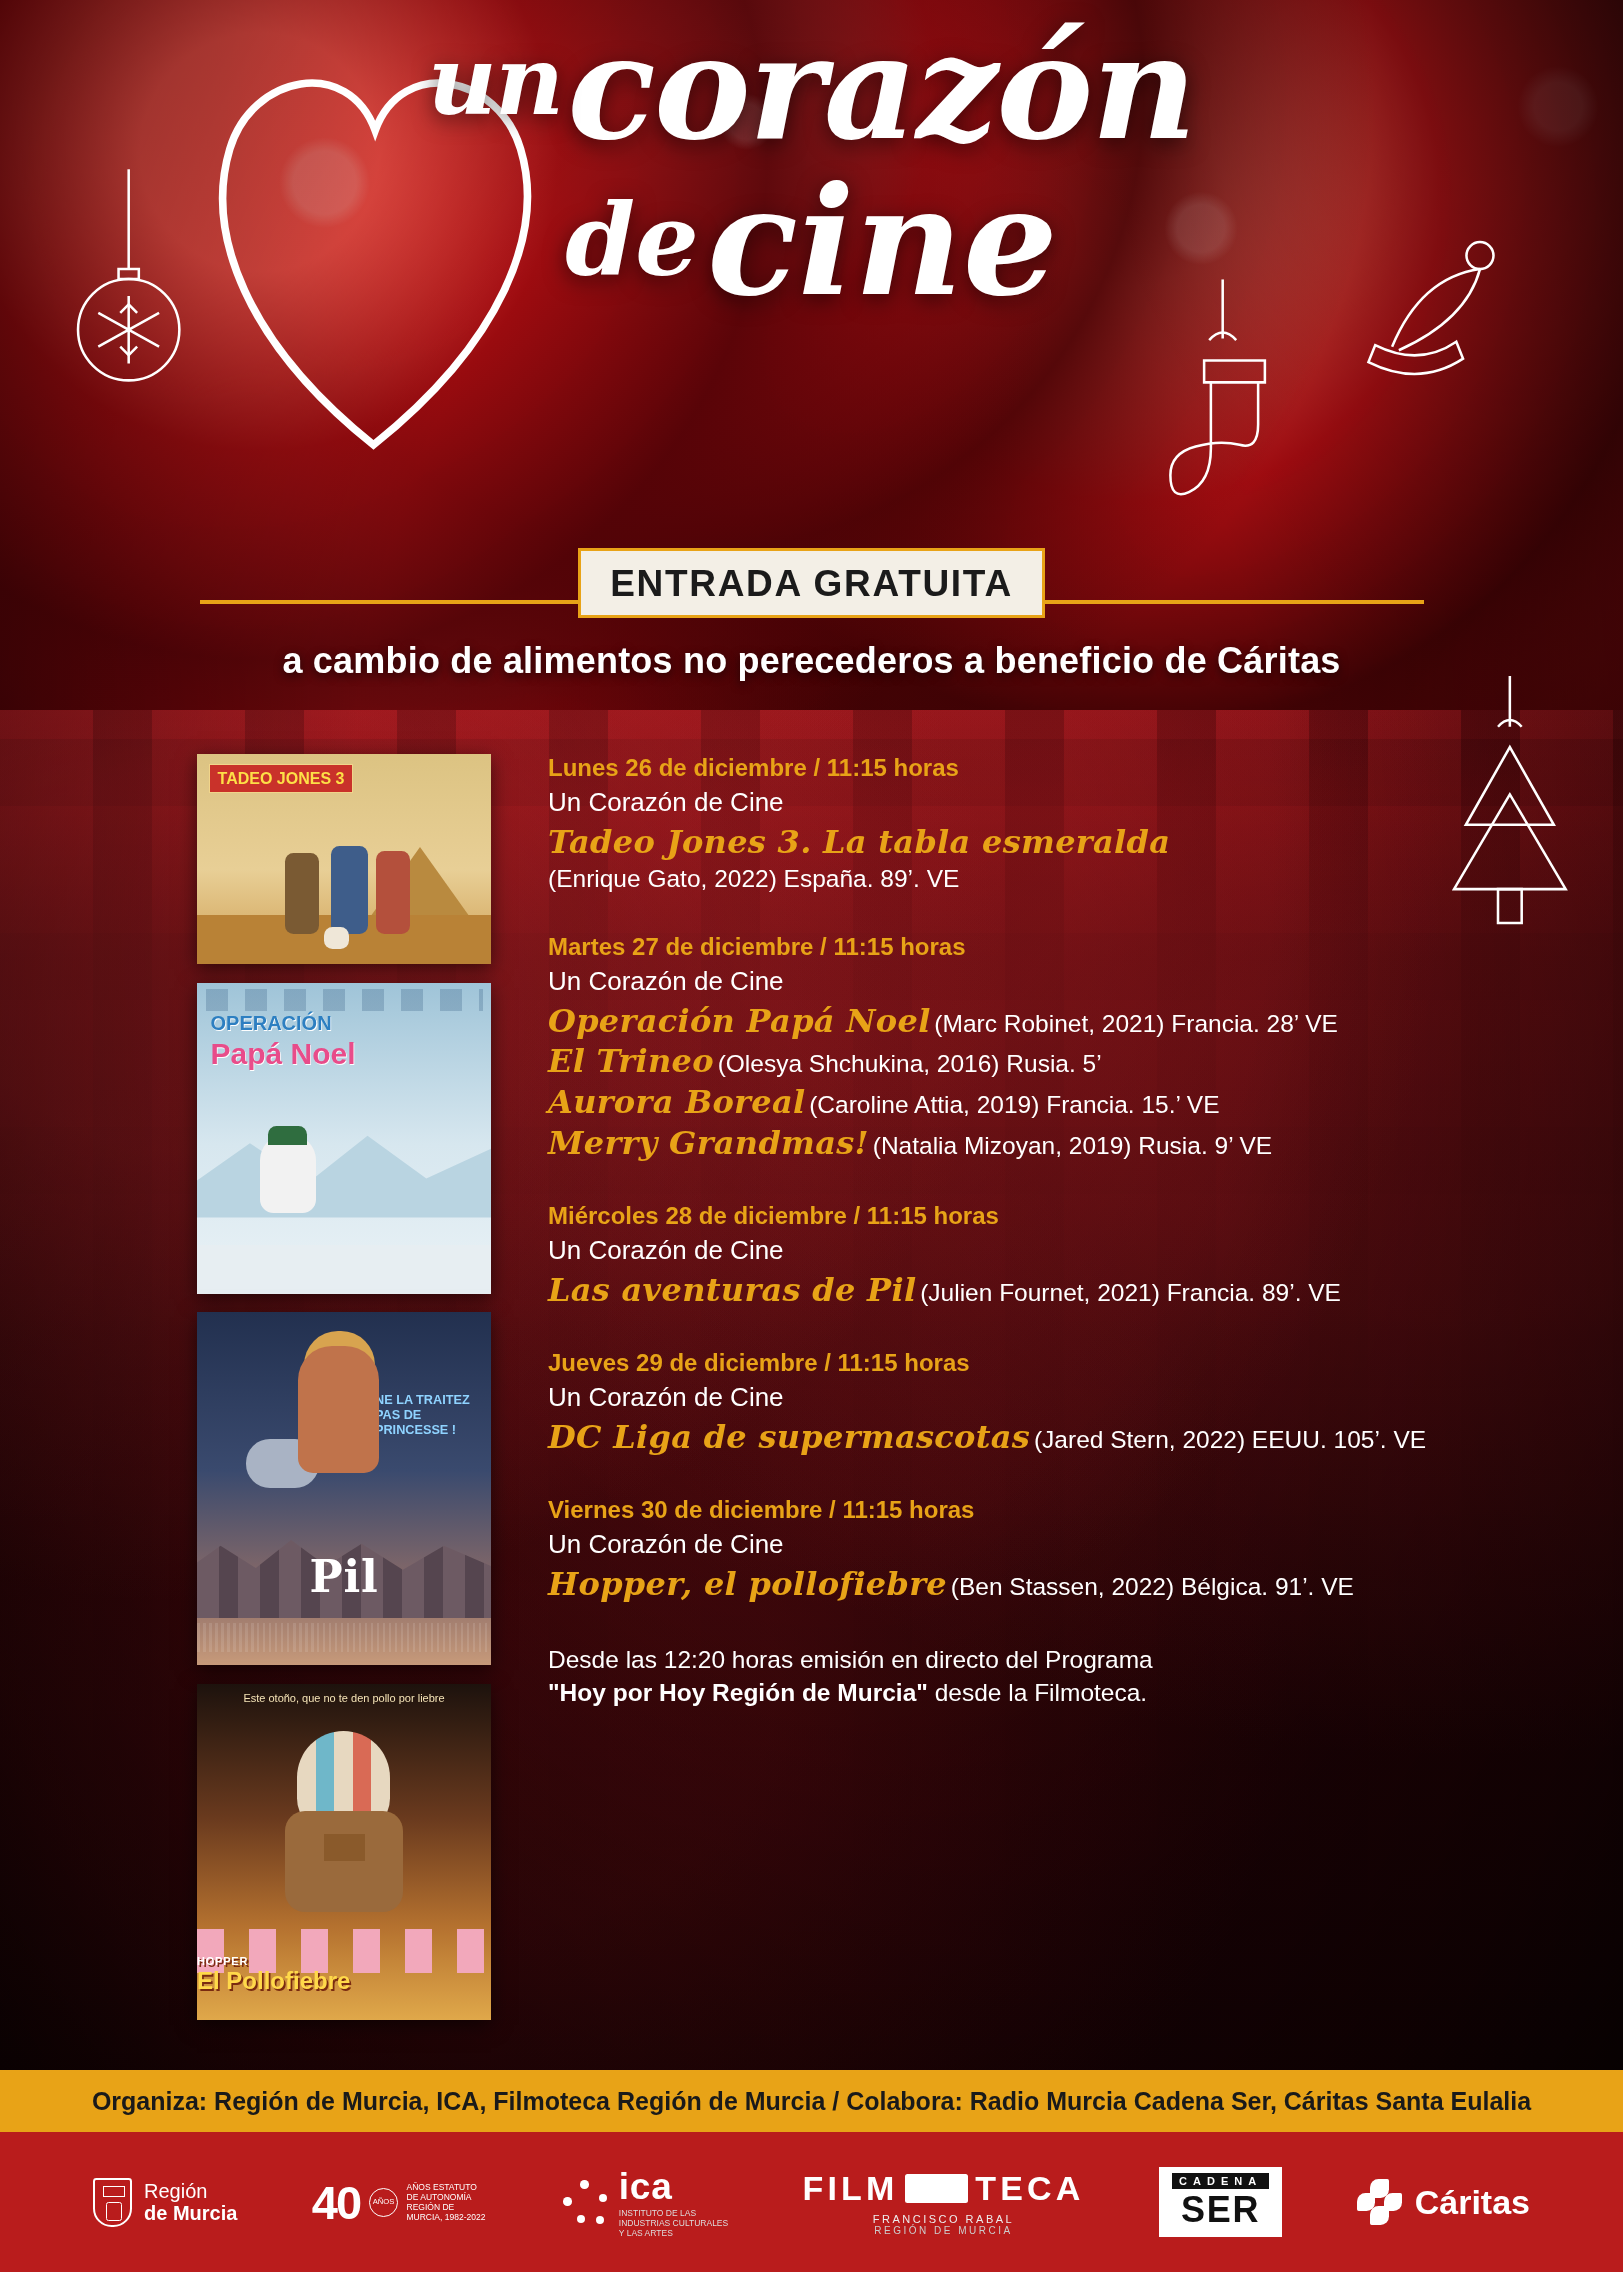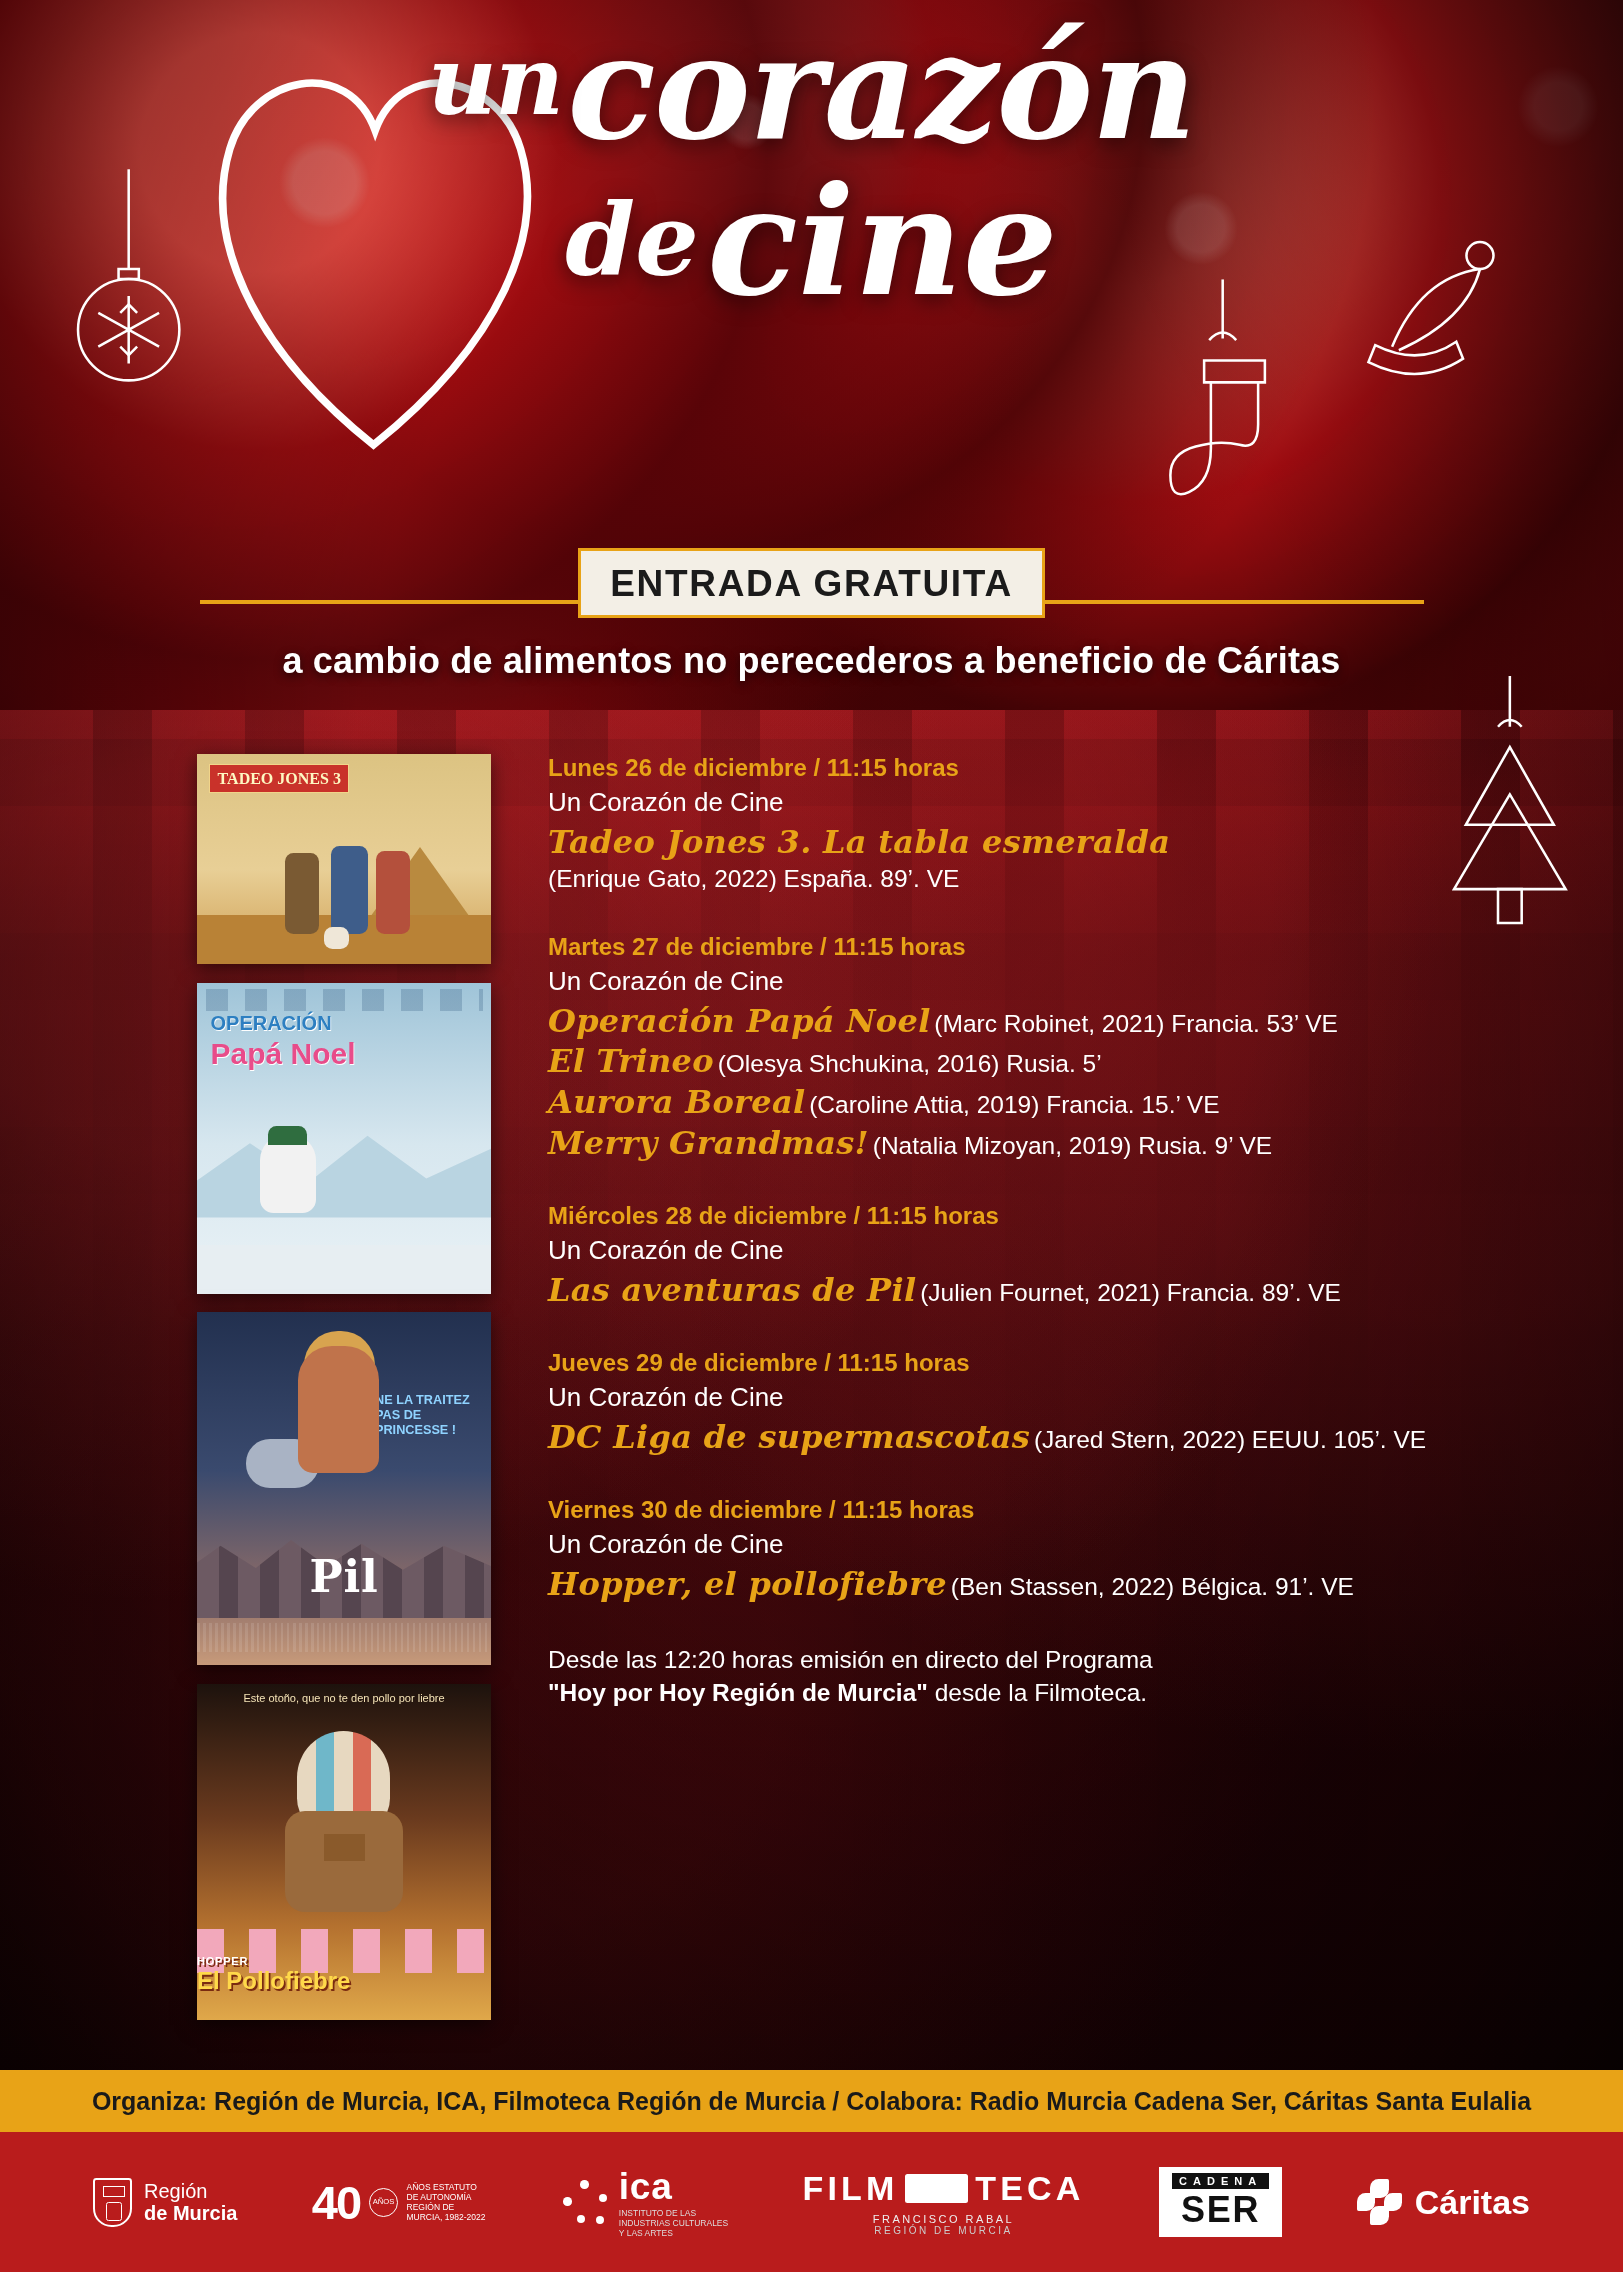--- a/index.html
+++ b/index.html
@@ -94,21 +94,21 @@
   }
 
   
   .posters { position:absolute; left:197px; top:754px; width:294px; }
   .poster-card { width:100%; margin-bottom:18.6px; box-shadow:0 5px 18.6px rgba(0,0,0,.55); position:relative; overflow:hidden; }
 
   .pc1 { height:210px; background:linear-gradient(180deg,#e9c97e 0%, #d9a74f 45%, #c98f3b 100%); }
   .pc1 .sky { position:absolute; inset:0; background:linear-gradient(180deg,#dcc382 0%,#e8cf96 55%,#cfa055 100%); }
   .pc1 .pyr { position:absolute; right:18.6px; bottom:44px; width:0;height:0;border-left:52px solid transparent;border-right:52px solid transparent;border-bottom:73px solid #b98a3f; }
   .pc1 .ground { position:absolute; left:0; bottom:0; width:100%; height:49px; background:#b98236; }
-  .pc1 .logo { position:absolute; left:12px; top:10px; background:#c9322a; color:#fef9c3; font-family:Liberation Serif, serif; font-weight:bold; font-size:16px; line-height:17px; padding:5px 7.6px; border:1.7px solid #f1d58a; }
+  .pc1 .logo { position:absolute; left:12px; top:10px; background:#c9322a; color:#fde047; font-family:Liberation Sans, sans-serif; font-weight:bold; font-size:16px; line-height:17px; padding:5px 7.6px; border:1.7px solid #f1d58a; }
   .pc1 .fig { position:absolute; bottom:30px; border-radius:8.5px; }
   .pc1 .f1 { left:88px; width:34px; height:81px; background:#7a5a33; }
   .pc1 .f2 { left:134px; width:37px; height:88px; background:#3e5d8a; }
   .pc1 .f3 { left:179px; width:34px; height:83px; background:#b4503c; }
   .pc1 .dog { left:127px; bottom:15px; width:25px; height:22px; background:#efe7d8; }
 
   .pc2 { height:311px; background:#0f172a; }
   .pc2 .snow { position:absolute; inset:0; background:linear-gradient(180deg,#9fc4d8 0%, #d7e7ef 52%, #eaf2f6 100%); }
   .pc2 .berg { position:absolute; left:0; bottom:76px; width:100%; height:93px; background:#b9d4e1; clip-path:polygon(0 60%, 18% 20%, 38% 62%, 58% 12%, 78% 58%, 100% 26%, 100% 100%, 0 100%); }
   .pc2 .ttl { position:absolute; left:13.5px; top:29px; right:13.5px; color:#2d7fc1; font-weight:bold; font-size:20px; text-shadow:0.8px 0.8px 0 #fff; }
@@ -330,21 +330,21 @@
       <div class="film-row">
         <span class="meta">(Enrique Gato, 2022) España. 89’. VE</span>
       </div>
     </div>
 
     <div class="blk">
       <div class="day">Martes 27 de diciembre / 11:15 horas</div>
       <div class="cycle">Un Corazón de Cine</div>
       <div class="film-row">
         <span class="film">Operación Papá Noel</span>
-        <span class="meta">(Marc Robinet, 2021) Francia. 53’ VE</span>
+        <span class="meta">(Marc Robinet, 2021) Francia. 28’ VE</span>
       </div>
       <div class="film-row">
         <span class="film">El Trineo</span>
         <span class="meta">(Olesya Shchukina, 2016) Rusia. 5’</span>
       </div>
       <div class="film-row">
         <span class="film">Aurora Boreal</span>
         <span class="meta">(Caroline Attia, 2019) Francia. 15.’ VE</span>
       </div>
       <div class="film-row">

